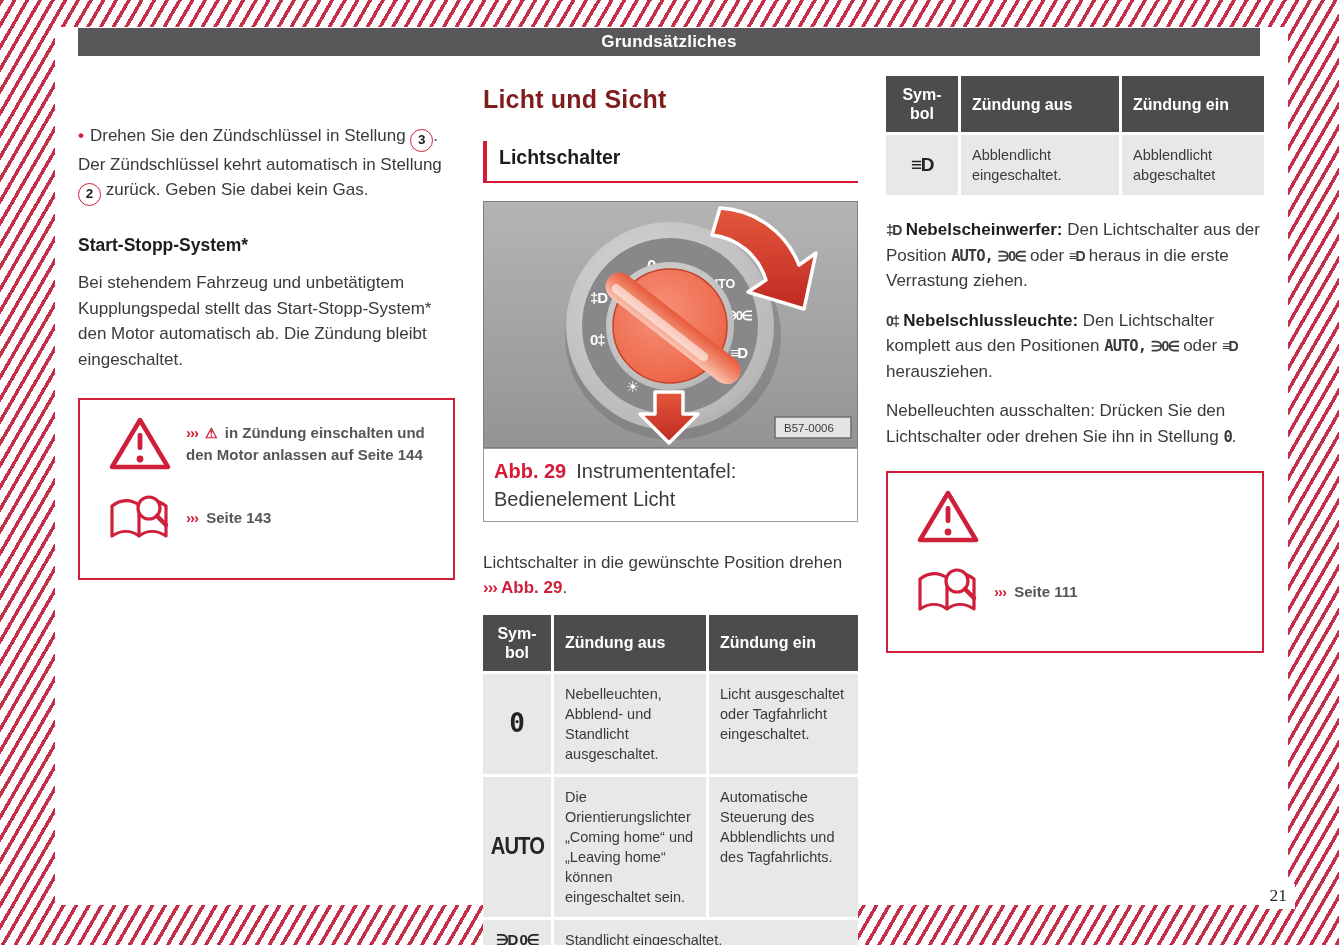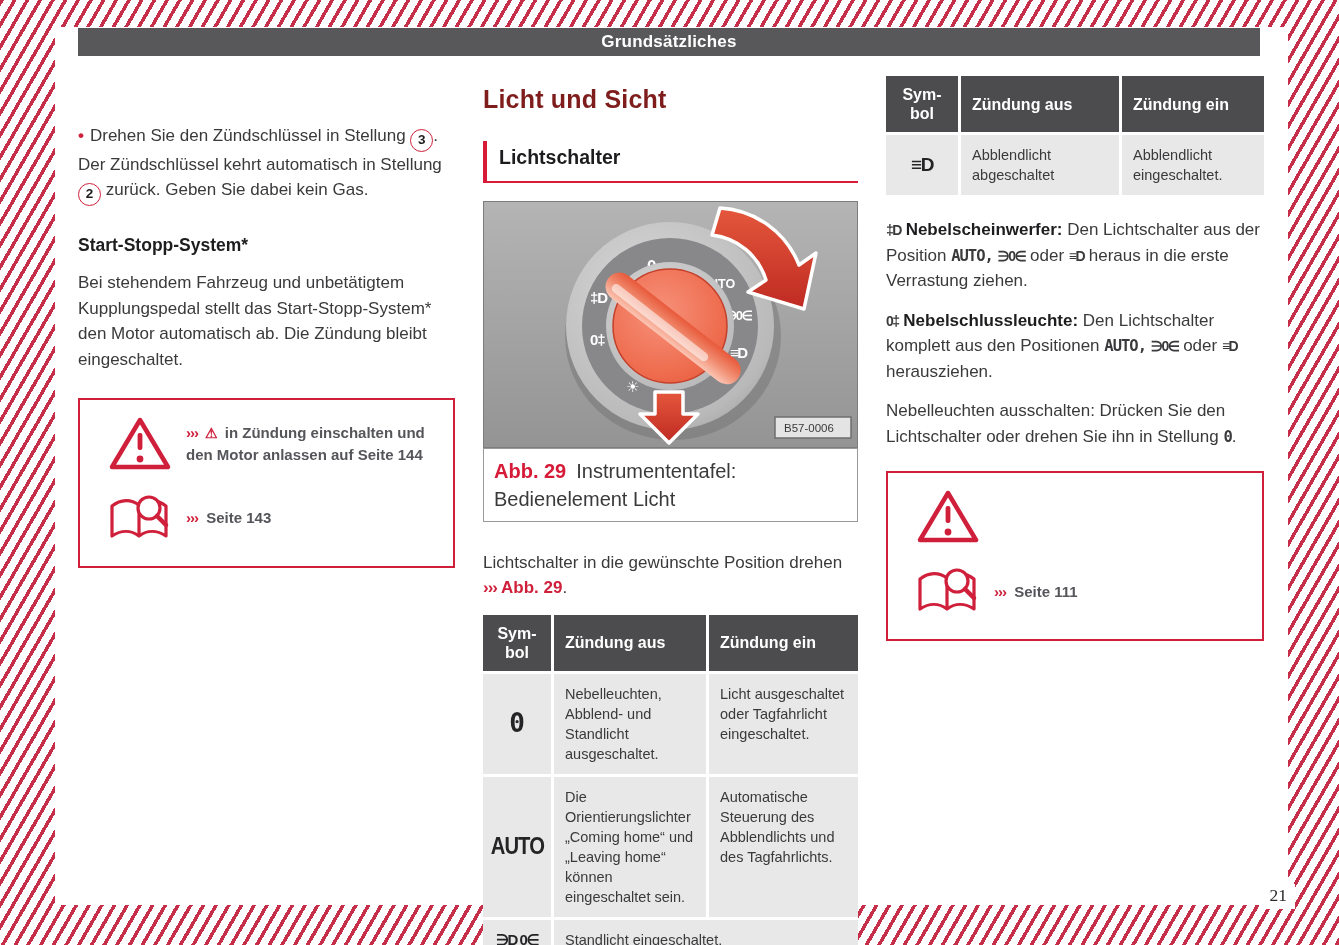--- a/index.html
+++ b/index.html
@@ -14,21 +14,21 @@
   .col{position:absolute;color:#3a3a3c;font-size:17px;line-height:1.5;}
   .col1{left:23px;top:52px;width:377px;margin-top:44px;}
   .col2{left:428px;top:50px;width:375px;}
   .col3{left:831px;top:43px;width:378px;}
   p{margin:0 0 14px 0;}
   .bullet{color:#cf1f3a;font-weight:bold;margin-right:6px;}
   .circled{display:inline-flex;align-items:center;justify-content:center;width:21px;height:21px;
       border:1.6px solid #cf1f3a;border-radius:50%;font-size:13.5px;font-weight:bold;color:#1c1c1c;
       vertical-align:-3px;background:#fff;}
   h3.runin{font-size:17.5px;color:#1d1d1f;margin:26px 0 12px 0;}
-  .warnbox{border:2px solid #cf1f3a;padding:16px 14px 18px 14px;margin-top:26px;}
+  .warnbox{border:2px solid #cf1f3a;padding:16px 14px 30px 14px;margin-top:26px;}
   .warnrow{display:flex;align-items:center;margin-bottom:20px;}
   .warnrow:last-child{margin-bottom:4px;}
   .warnicon{width:92px;flex:0 0 92px;display:flex;justify-content:center;}
   .warntext{font-weight:bold;font-size:15px;color:#55565a;line-height:1.45;}
   .red{color:#cf1f3a;}
   .refmark{color:#cf1f3a;font-weight:bold;letter-spacing:-1px;margin-right:4px;}
   .warnglyph{color:#cf1f3a;font-size:14px;margin:0 3px;}
   .title{color:#7f1d1d;font-size:25px;font-weight:bold;margin:4px 0 22px 0;letter-spacing:.2px;}
   .subheading{font-size:19.5px;font-weight:bold;color:#1d1d1f;border-left:4px solid #d61a38;
       border-bottom:2px solid #d61a38;padding:2px 0 9px 12px;margin:0 0 18px 0;}
@@ -194,22 +194,22 @@
     </div>
 
     <div class="col col3">
       <div class="tbl tbl3" style="margin-bottom:22px">
         <div class="h center">Sym-bol</div>
         <div class="h">Zündung aus</div>
         <div class="h">Zündung ein</div>
         <div class="c symc">
             <span class="symglyph" style="font-size:19px">≡D</span>
           </div>
+        <div class="c">Abblendlicht eingeschaltet.</div>
         <div class="c">Abblendlicht abgeschaltet</div>
-        <div class="c">Abblendlicht eingeschaltet.</div>
       </div>
 
       <p>
         <span class="inlsym">‡D</span>
         <span class="lead">Nebelscheinwerfer:</span><span> Den Lichtschalter aus der Position </span><span class="kw">AUTO,</span> <span class="inlsym">∋0∈</span><span> oder </span><span class="inlsym">≡D</span><span> heraus in die erste Verrastung ziehen.</span>
       </p>
 
       <p>
         <span class="inlsym">0‡</span>
         <span class="lead">Nebelschlussleuchte:</span><span> Den Lichtschalter komplett aus den Positionen </span><span class="kw">AUTO,</span> <span class="inlsym">∋0∈</span><span> oder </span><span class="inlsym">≡D</span><span> herausziehen.</span>

